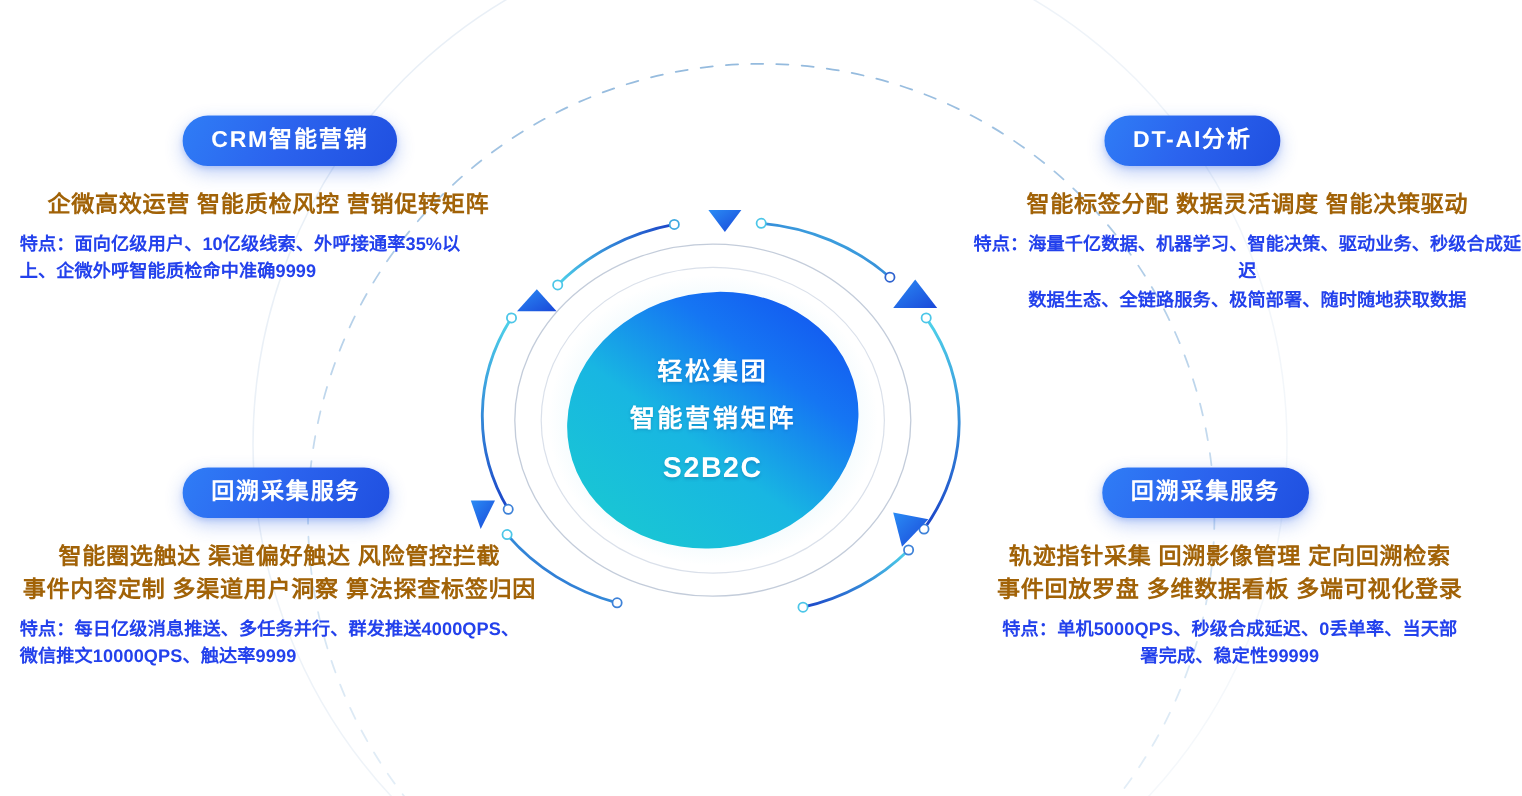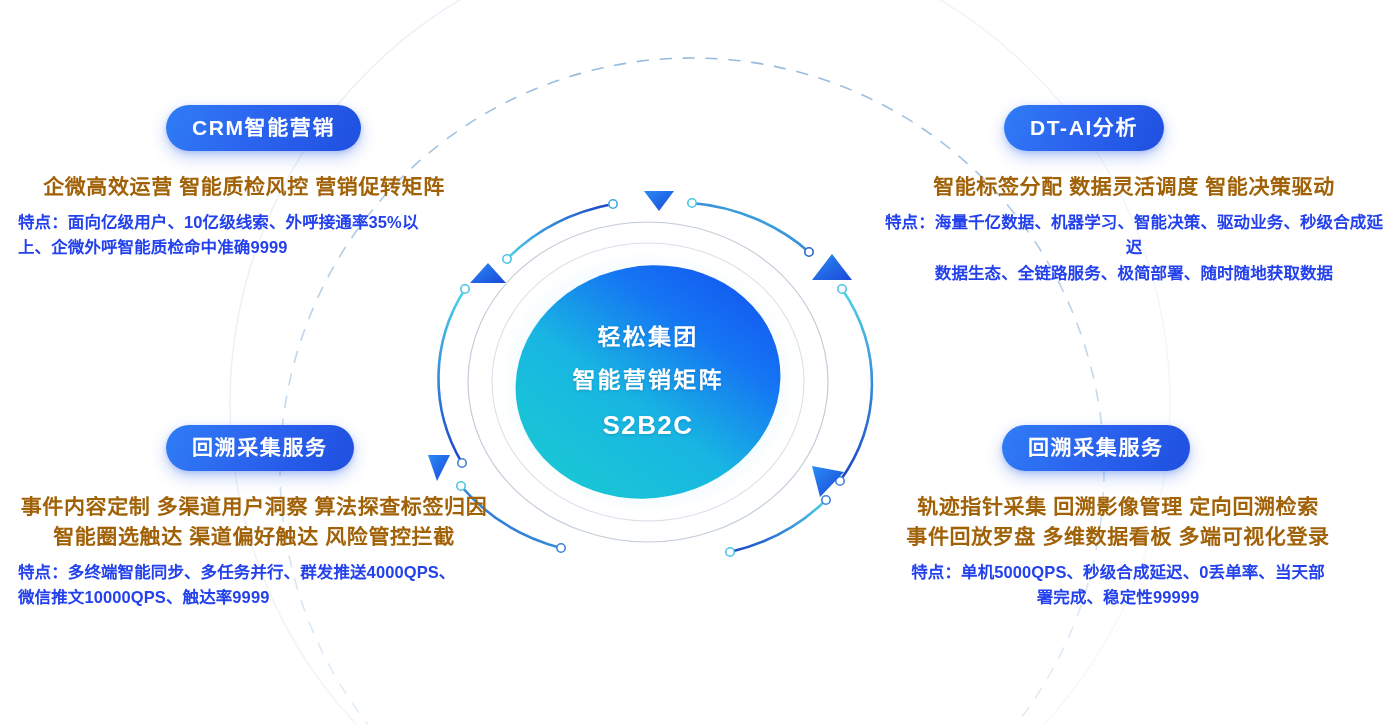--- a/index.html
+++ b/index.html
@@ -261,25 +261,25 @@
       <div><span class="flabel">特点：</span><span>海量千亿数据、机器学习、智能决策、驱动业务、秒级合成延迟</span></div>
       <div>数据生态、全链路服务、极简部署、随时随地获取数据</div>
     </div>
   </div>
 
   <div class="quad quad-bl">
     <div class="pill-wrap pill-bl">
       <div class="pill">回溯采集服务</div>
     </div>
     <div class="headlines">
+      <div class="headline">智能圈选触达  渠道偏好触达  风险管控拦截</div>
       <div class="headline">事件内容定制  多渠道用户洞察  算法探查标签归因</div>
-      <div class="headline">智能圈选触达  渠道偏好触达  风险管控拦截</div>
-    </div>
-    <div class="feature">
-      <div><span class="flabel">特点：</span><span>多终端智能同步、多任务并行、群发推送4000QPS、</span></div>
+    </div>
+    <div class="feature">
+      <div><span class="flabel">特点：</span><span>每日亿级消息推送、多任务并行、群发推送4000QPS、</span></div>
       <div>微信推文10000QPS、触达率9999</div>
     </div>
   </div>
 
   <div class="quad quad-br">
     <div class="pill-wrap pill-br">
       <div class="pill">回溯采集服务</div>
     </div>
     <div class="headlines">
       <div class="headline">轨迹指针采集  回溯影像管理  定向回溯检索</div>

